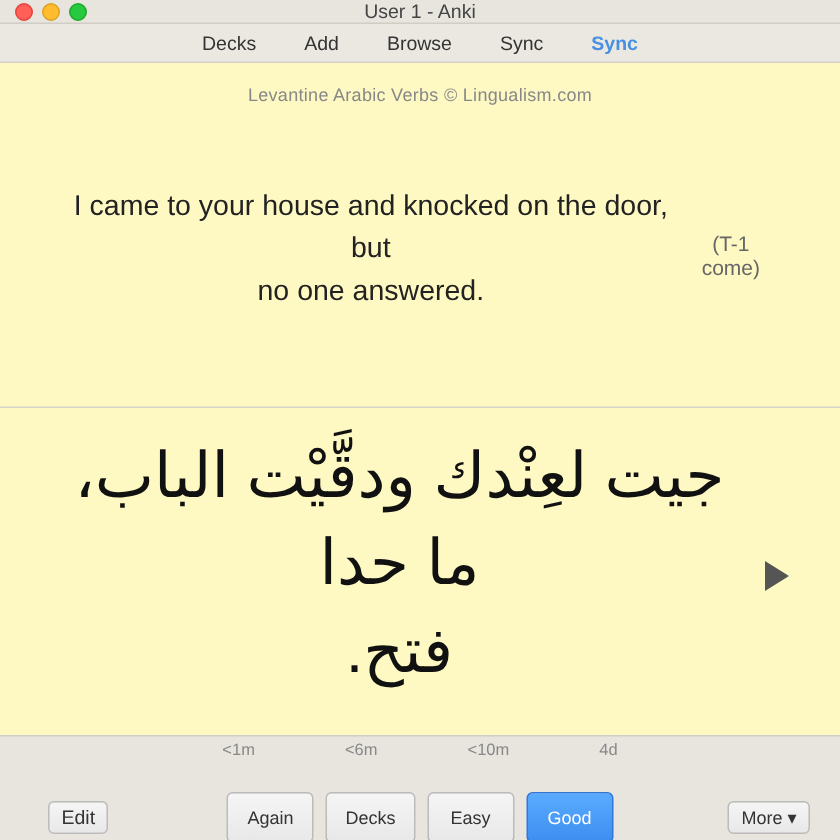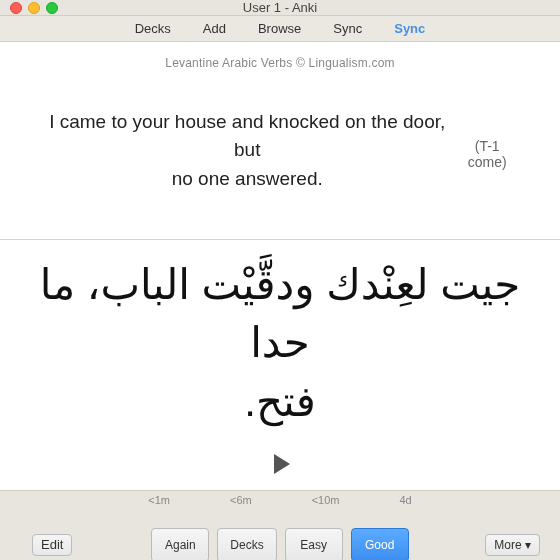--- a/index.html
+++ b/index.html
@@ -65,21 +65,21 @@
       padding: 2px 4px;
     }
 
     .menu-item.active {
       color: #4a90e2;
       font-weight: 600;
     }
 
     
     .card-area {
-      background: #ffffff;
+      background: #fef9c3;
       padding: 0;
       display: flex;
       flex-direction: column;
       height: calc(560px - 28px - 26px - 58px);
     }
 
     .card-subtitle {
       text-align: center;
       font-size: 12px;
       color: #888;
@@ -107,21 +107,21 @@
 
     .card-hint {
       font-size: 14px;
       color: #666;
       text-align: center;
     }
 
     .card-back {
       flex: 1;
       display: flex;
-      flex-direction: column;
+      flex-direction: row;
       align-items: center;
       justify-content: center;
       padding: 16px 30px 10px 30px;
     }
 
     .card-arabic {
       font-size: 42px;
       color: #111;
       text-align: center;
       line-height: 1.4;

